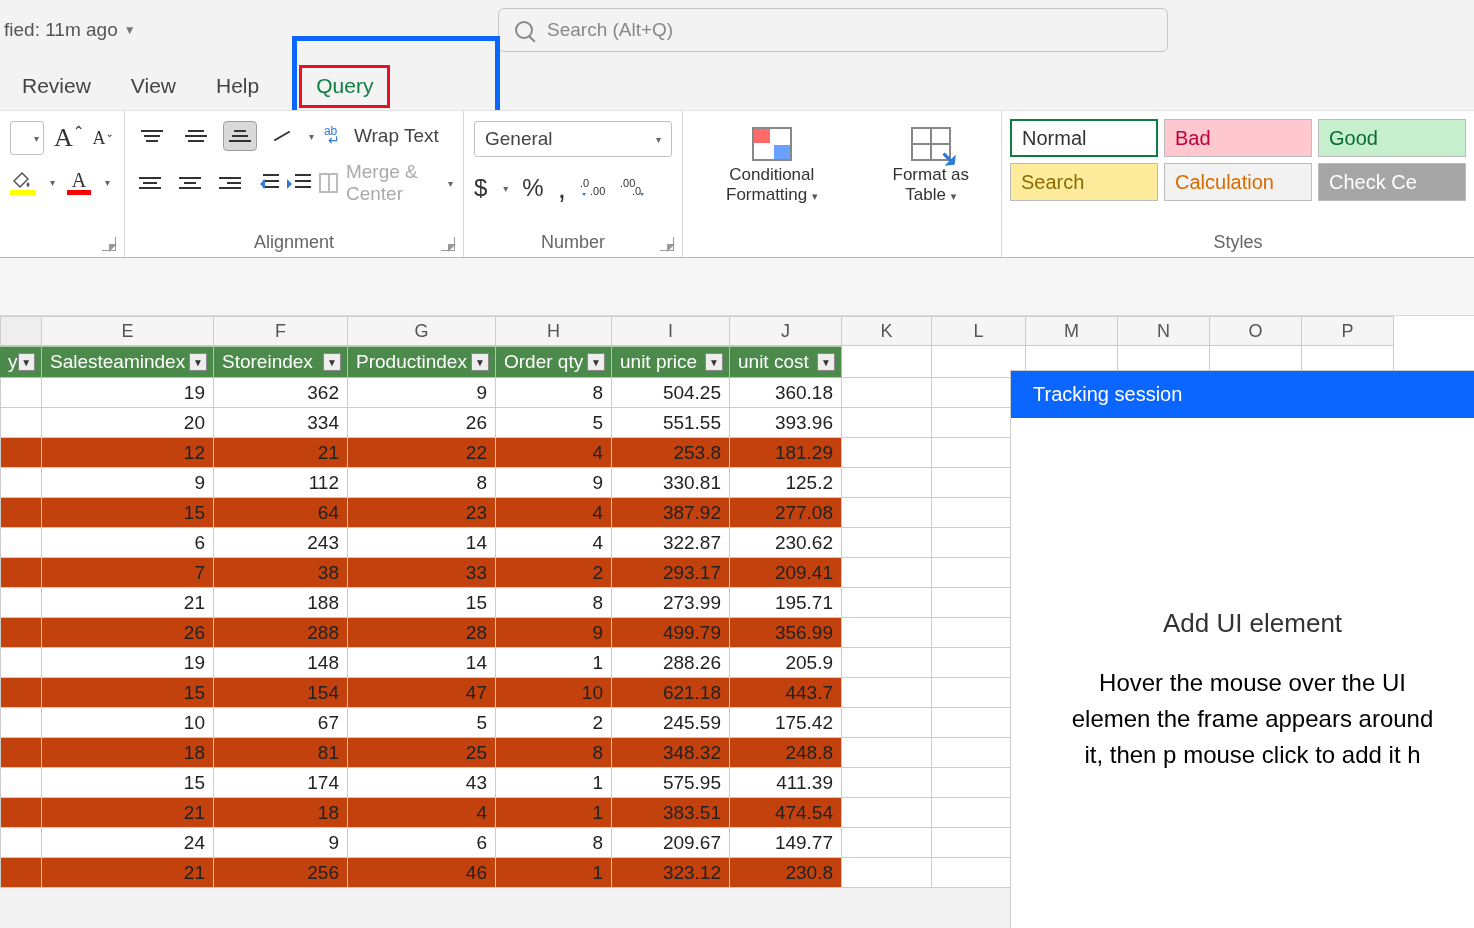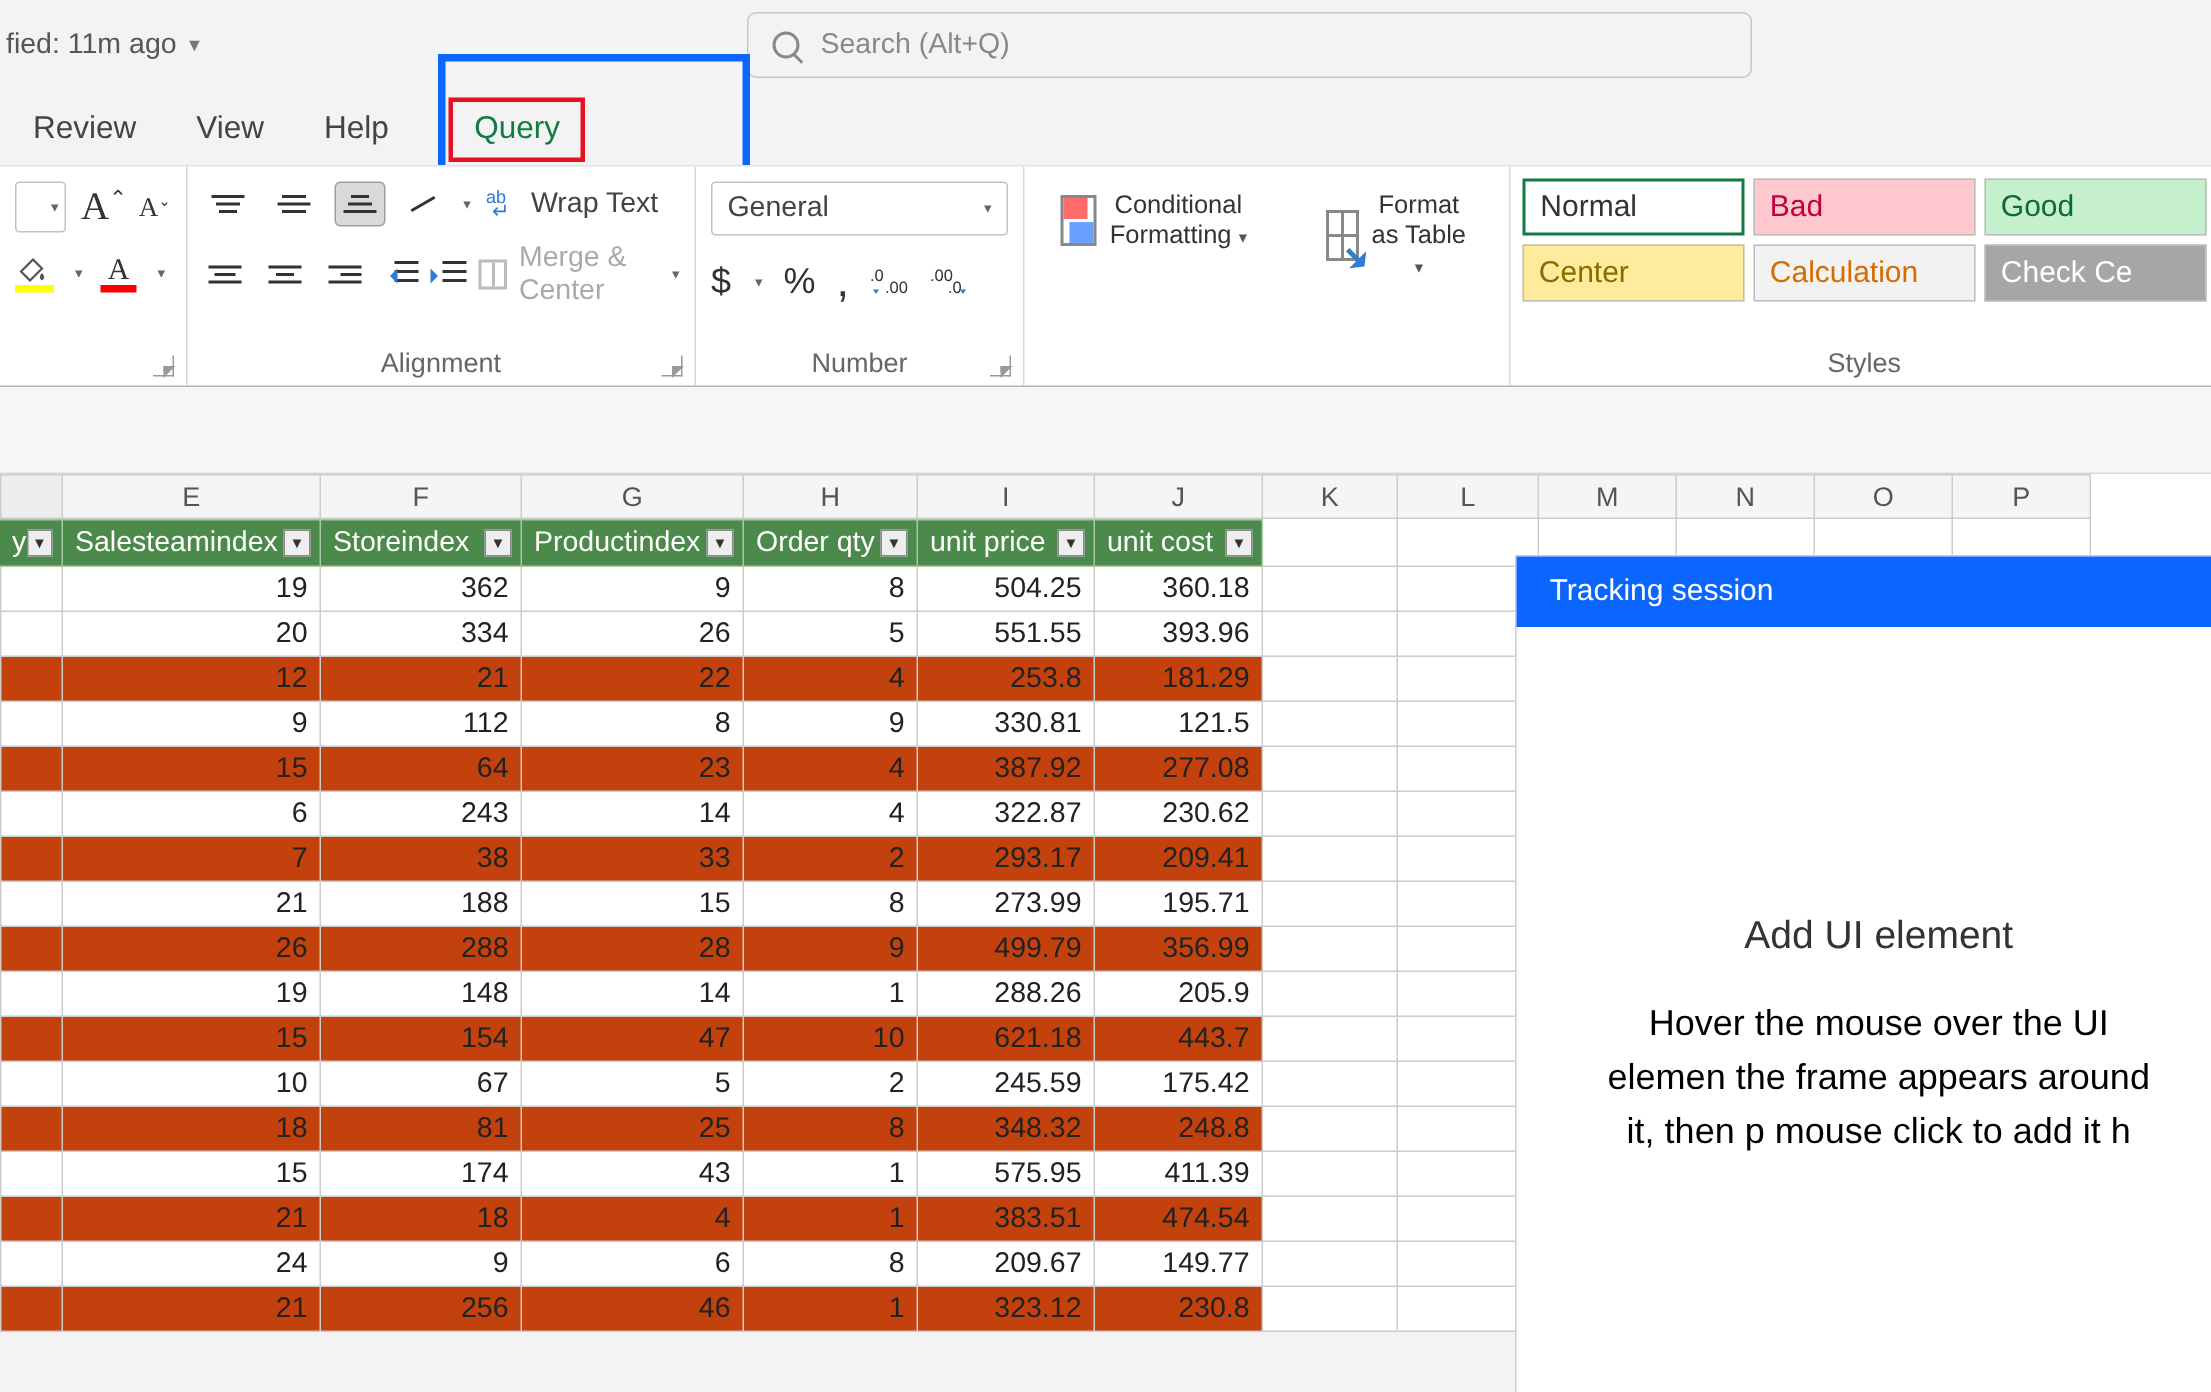--- a/index.html
+++ b/index.html
@@ -141,21 +141,21 @@
   .merge-icon{width:26px;height:20px;border:2px solid #bbb;position:relative;}
   .merge-icon::before{content:"";position:absolute;top:0;bottom:0;left:50%;width:2px;background:#bbb;}
 
   
   .number-grp{width:236px;}
   .num-combo{width:198px;height:36px;border:1px solid #c2c2c2;border-radius:3px;background:#fff;display:flex;align-items:center;justify-content:space-between;padding:0 10px;font-size:19px;color:#444;}
   .num-row{display:flex;gap:14px;align-items:center;margin-top:14px;font-size:24px;color:#333;}
   .dec-btn{font-size:16px;color:#333;position:relative;}
 
   
-  .big-grp{display:flex;align-items:center;justify-content:center;padding:6px 14px 4px 14px;gap:4px;font-size:17px;color:#333;text-align:center;}
+  .big-grp{display:flex;flex-direction:column;align-items:center;justify-content:center;padding:6px 14px 4px 14px;gap:4px;font-size:17px;color:#333;text-align:center;}
   .cf-icon{width:40px;height:34px;background:#fff;border:2px solid #888;position:relative;}
   .cf-icon::before{content:"";position:absolute;top:0;left:0;width:16px;height:14px;background:#ff6a6a;}
   .cf-icon::after{content:"";position:absolute;bottom:0;right:0;width:16px;height:14px;background:#6aa0ff;}
   .fat-icon{width:40px;height:34px;position:relative;}
   .fat-icon::before{content:"";position:absolute;inset:0;background:
       linear-gradient(#888,#888) 0 0/100% 2px no-repeat,
       linear-gradient(#888,#888) 0 50%/100% 2px no-repeat,
       linear-gradient(#888,#888) 0 100%/100% 2px no-repeat,
       linear-gradient(#888,#888) 0 0/2px 100% no-repeat,
       linear-gradient(#888,#888) 50% 0/2px 100% no-repeat,
@@ -360,21 +360,21 @@
       <div class="fat-icon"></div>
       <div><span>Format as Table</span> <span class="caret">▾</span></div>
     </div>
   </div>
 
   <div class="ribbon-group styles-grp" style="border-right:none;">
     <div class="style-grid">
       <div class="style-cell style-normal">Normal</div>
       <div class="style-cell style-bad">Bad</div>
       <div class="style-cell style-good">Good</div>
-      <div class="style-cell style-neutral">Center</div>
+      <div class="style-cell style-neutral">Search</div>
       <div class="style-cell style-calc">Calculation</div>
       <div class="style-cell style-check">Check Ce</div>
     </div>
     <div class="group-label">Styles</div>
   </div>
 </div>
 
 <div class="below-ribbon"></div>
 
 <div class="grid-wrap" id="grid-wrap">
@@ -475,21 +475,21 @@
         <div class="dc wO" style="background:#fff;"></div>
         <div class="dc wP" style="background:#fff;"></div>
       </div>
       <div class="drow">
         <div class="dc wD first"></div>
         <div class="dc wE">9</div>
         <div class="dc wF">112</div>
         <div class="dc wG">8</div>
         <div class="dc wH">9</div>
         <div class="dc wI">330.81</div>
-        <div class="dc wJ">121.5</div>
+        <div class="dc wJ">125.2</div>
         <div class="dc wK" style="background:#fff;"></div>
         <div class="dc wL" style="background:#fff;"></div>
         <div class="dc wM" style="background:#fff;"></div>
         <div class="dc wN" style="background:#fff;"></div>
         <div class="dc wO" style="background:#fff;"></div>
         <div class="dc wP" style="background:#fff;"></div>
       </div>
       <div class="drow band">
         <div class="dc wD first"></div>
         <div class="dc wE">15</div>

